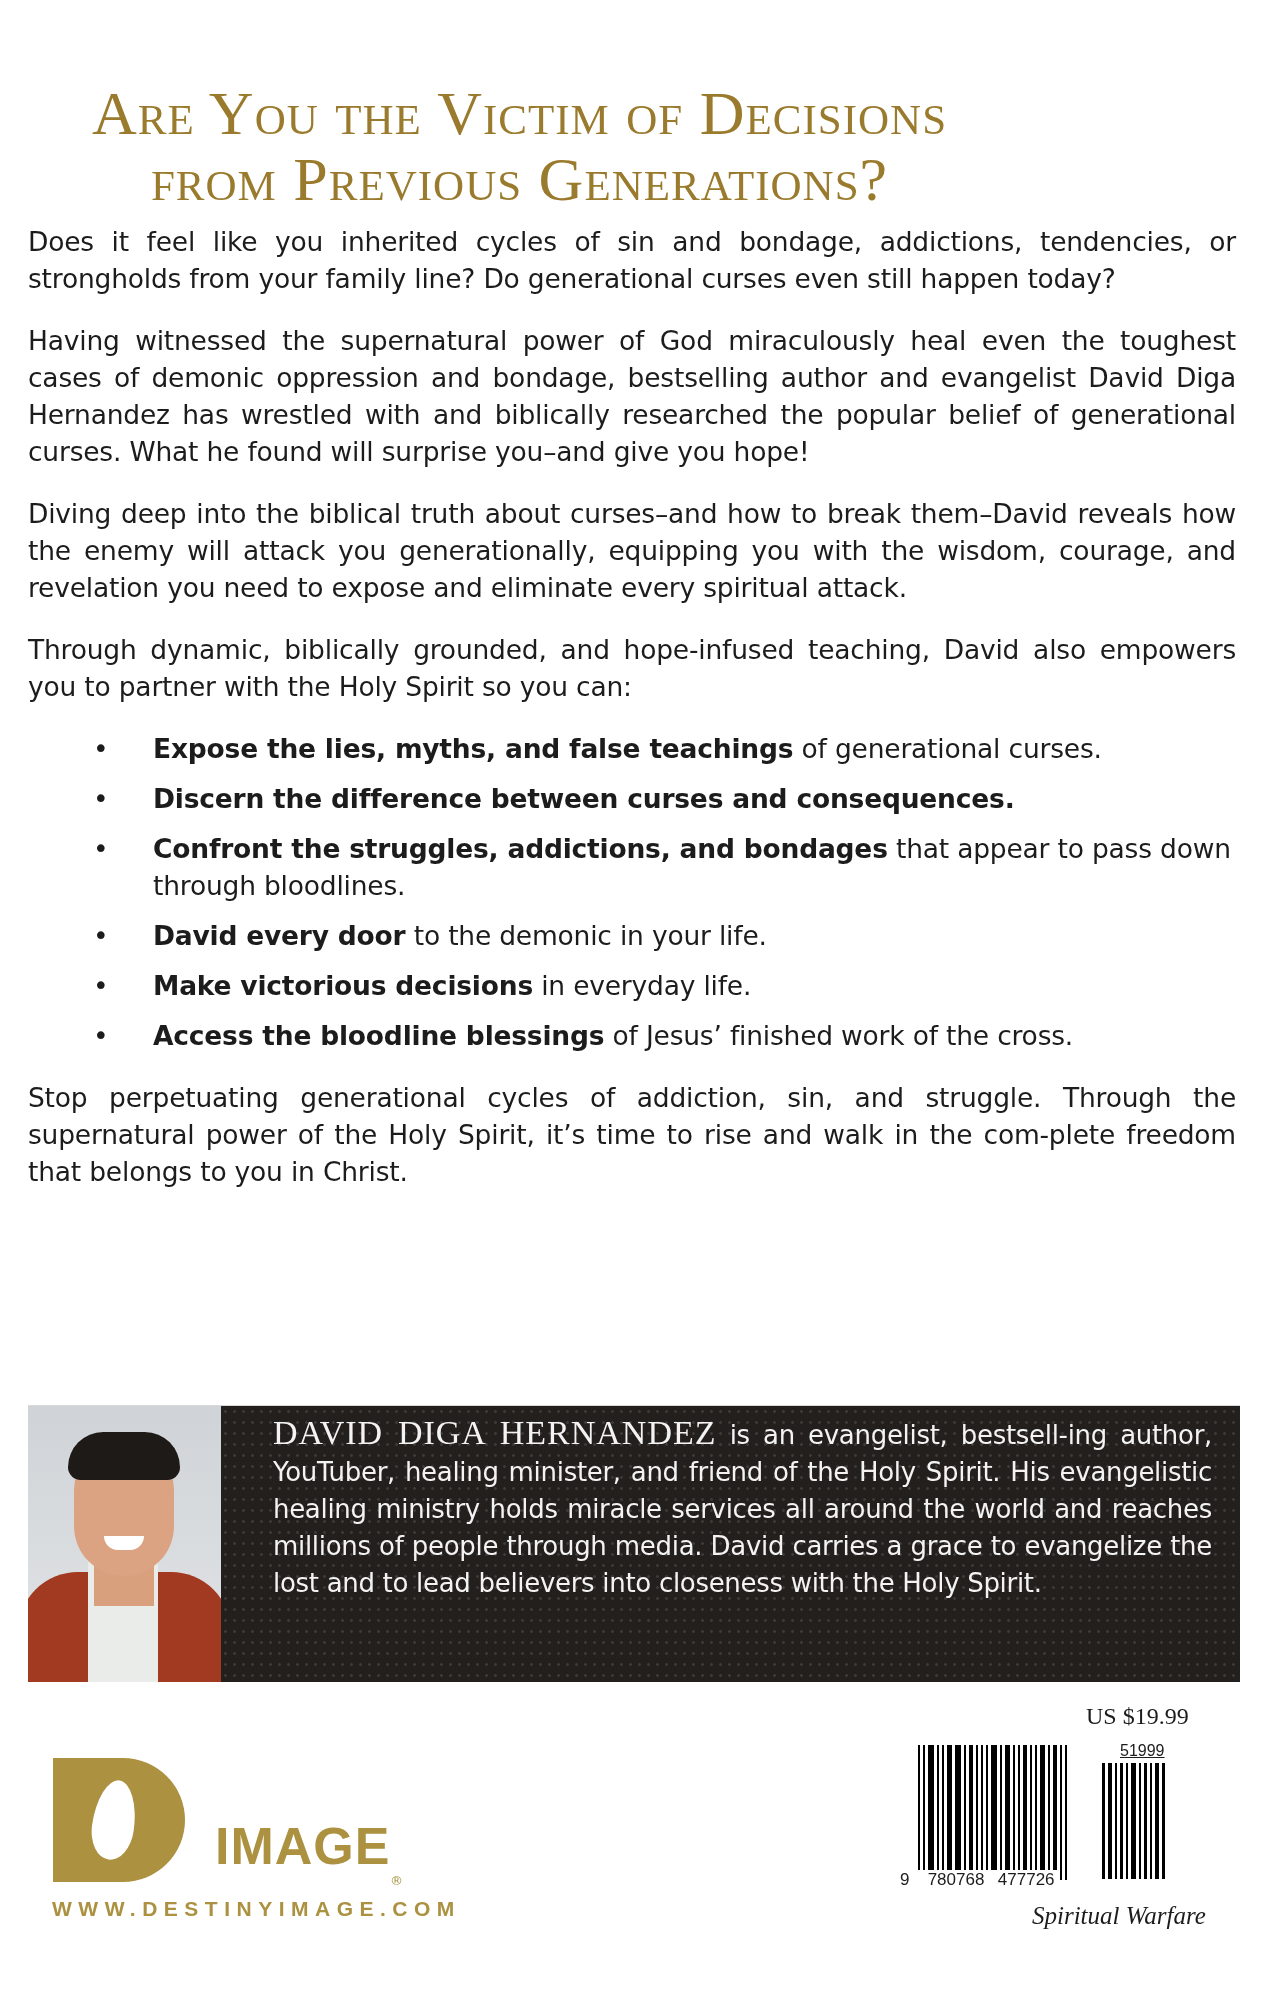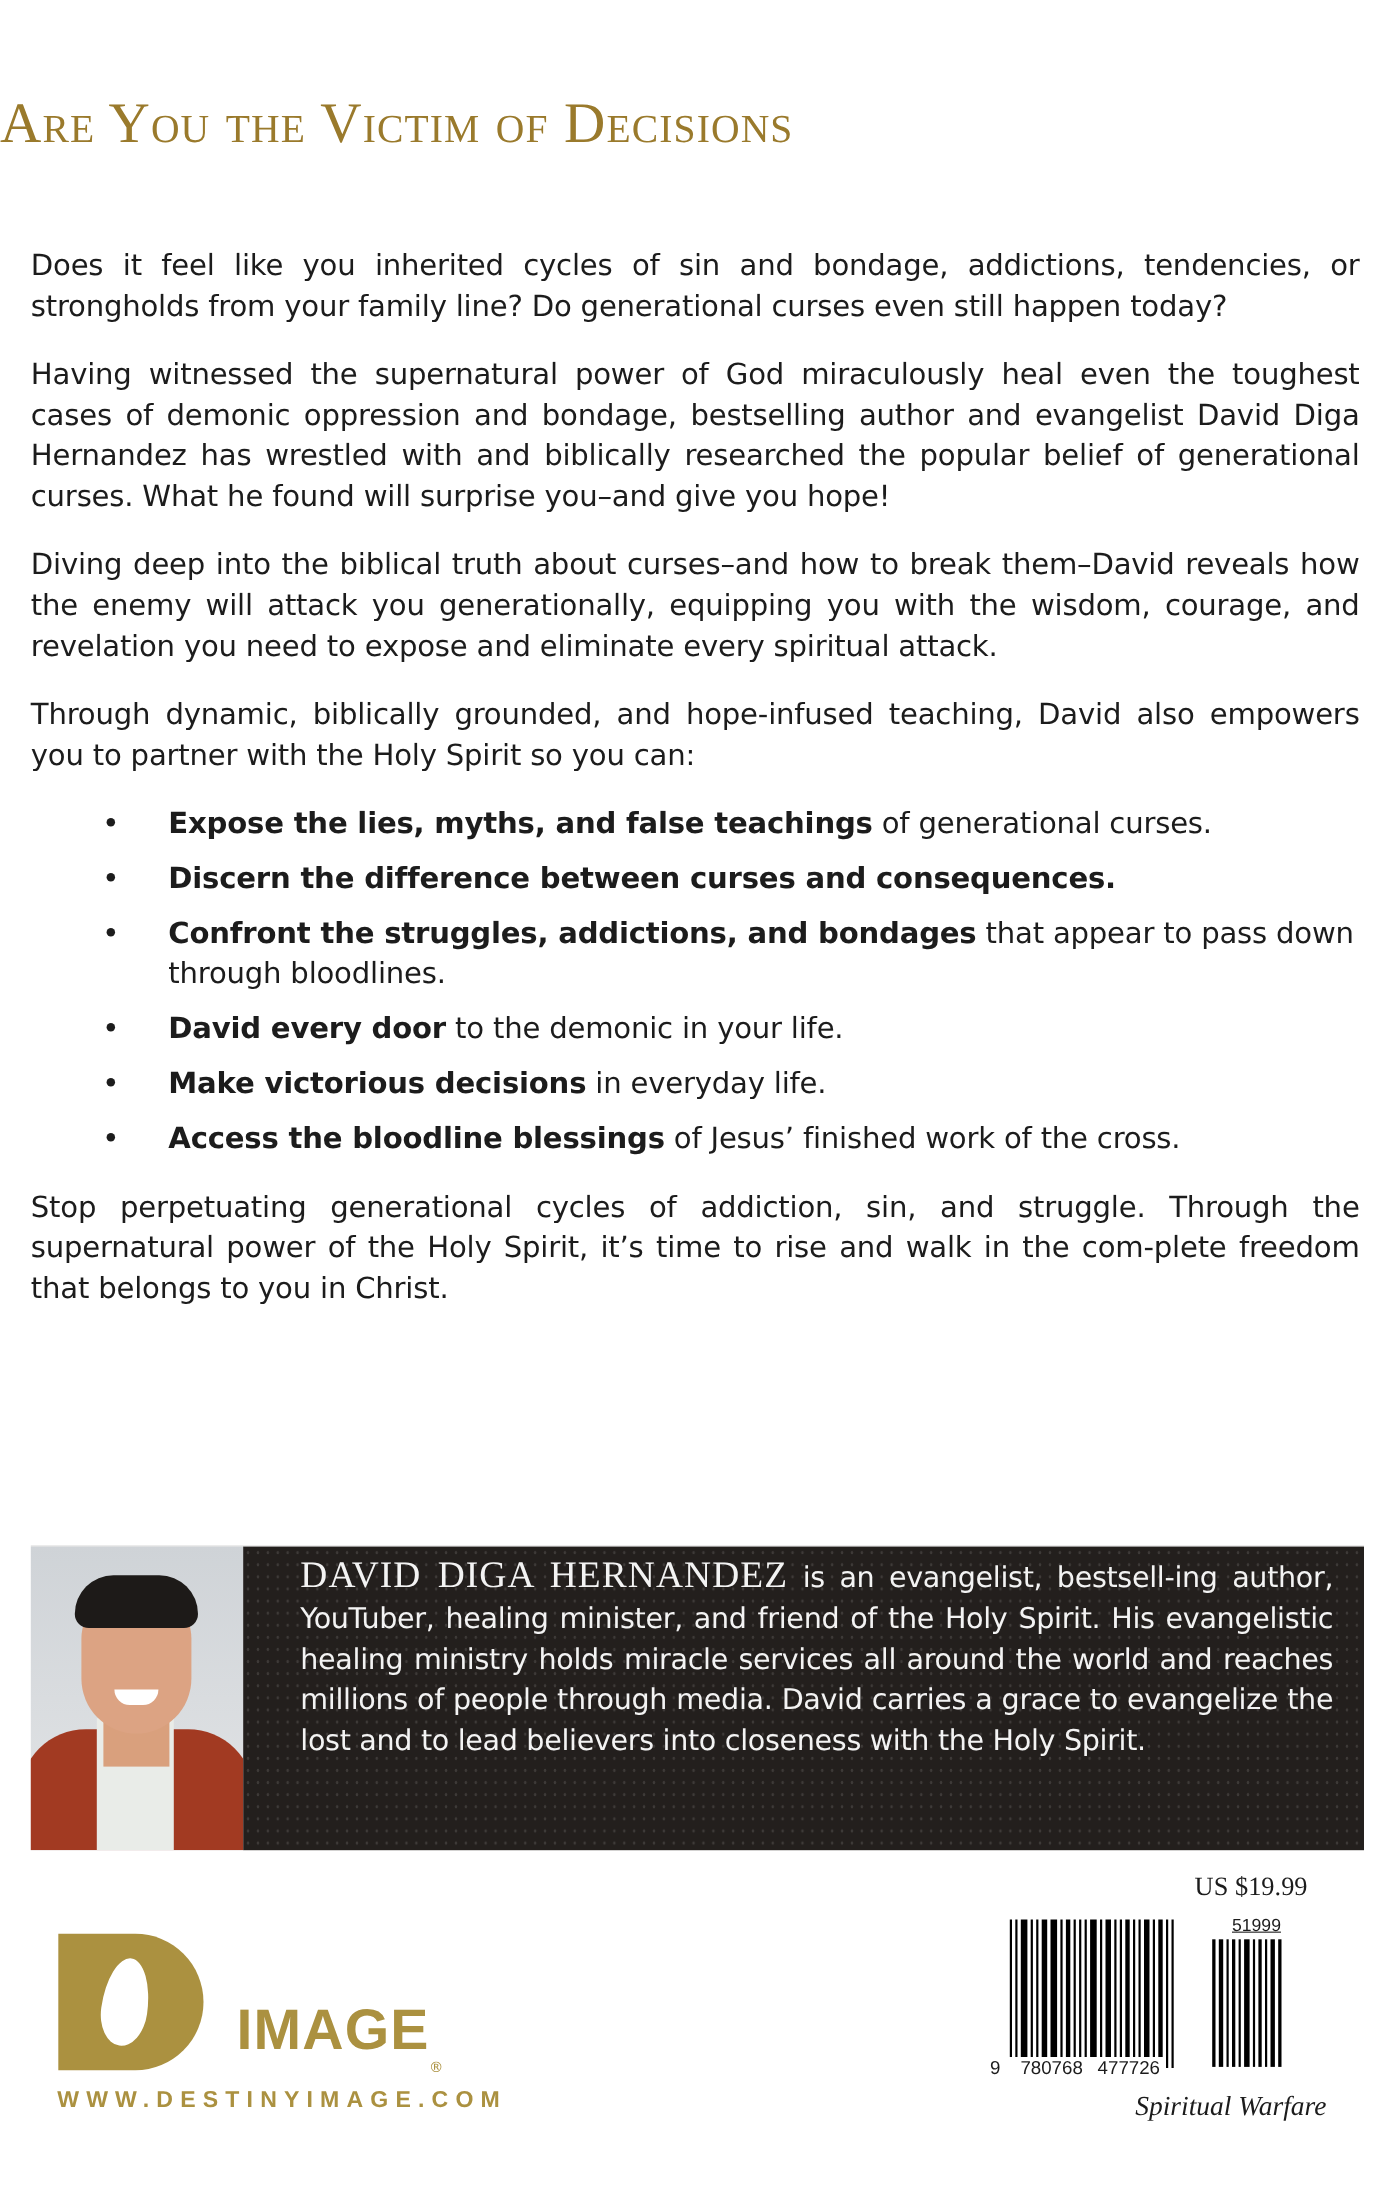--- a/index.html
+++ b/index.html
@@ -1,20 +1,20 @@
 <!DOCTYPE html>
 <html><head>
 <meta charset="utf-8">
 <style>
   html, body { margin: 0; padding: 0; background: #ffffff; }
   body { width: 1269px; height: 2000px; position: relative; overflow: hidden; color: #1c1c1c; }
   .title {
-    position: absolute; left: 0; top: 80px; width: 1039px; text-align: left;
+    position: absolute; left: 0; top: 80px; width: 1039px; text-align: center;
     font-family: "Liberation Serif", "DejaVu Serif", serif; color: #9a7a2c;
-    font-variant: small-caps; font-size: 52px; line-height: 66px; letter-spacing: 1px; font-weight: normal;
+    font-variant: small-caps; font-size: 62px; line-height: 66px; letter-spacing: 1px; font-weight: normal;
   }
   .title div { white-space: nowrap; }
   .body-text {
     position: absolute; left: 28px; width: 1212px;
     font-family: "DejaVu Sans", "Liberation Sans", sans-serif; font-size: 26.5px; line-height: 37px;
     text-align: justify; color: #1c1c1c; letter-spacing: -0.2px;
   }
   .p { margin: 0 4px 25px 0; }
   ul.bullets { list-style: none; margin: 0 0 25px 0; padding: 0; }
   ul.bullets li { position: relative; padding-left: 125px; margin-bottom: 13px; text-align: left; }
@@ -64,20 +64,21 @@
   .addon-num { position: absolute; left: 1120px; top: 1742px; font-family: "Liberation Sans", "DejaVu Sans", sans-serif; font-size: 16px; text-decoration: underline; }
   .isbn { position: absolute; left: 898px; top: 1870px; font-family: "Liberation Sans", "DejaVu Sans", sans-serif; font-size: 17px; background: #fff; }
   .isbn span { background: #fff; padding: 0 2px; }
   .category { position: absolute; left: 1032px; top: 1902px; font-family: "Liberation Serif", "DejaVu Serif", serif; font-style: italic; font-size: 25px; color: #1c1c1c; }
 </style>
 </head>
 <body>
 
 <div class="title">
   <div>Are You the Victim of Decisions</div>
+  <div>from Previous Generations?</div>
 </div>
 
 <div class="body-text" style="top:223px;">
   <p class="p">Does it feel like you inherited cycles of sin and bondage, addictions, tendencies, or strongholds from your family line? Do generational curses even still happen today?</p>
   <p class="p">Having witnessed the supernatural power of God miraculously heal even the toughest cases of demonic oppression and bondage, bestselling author and evangelist David Diga Hernandez has wrestled with and biblically researched the popular belief of generational curses. What he found will surprise you–and give you hope!</p>
   <p class="p">Diving deep into the biblical truth about curses–and how to break them–David reveals how the enemy will attack you generationally, equipping you with the wisdom, courage, and revelation you need to expose and eliminate every spiritual attack.</p>
   <p class="p">Through dynamic, biblically grounded, and hope-infused teaching, David also empowers you to partner with the Holy Spirit so you can:</p>
   <ul class="bullets">
     <li><span class="dot">•</span><b>Expose the lies, myths, and false teachings</b><span> of generational curses.</span></li>
     <li><span class="dot">•</span><b>Discern the difference between curses and consequences.</b><span></span></li>

